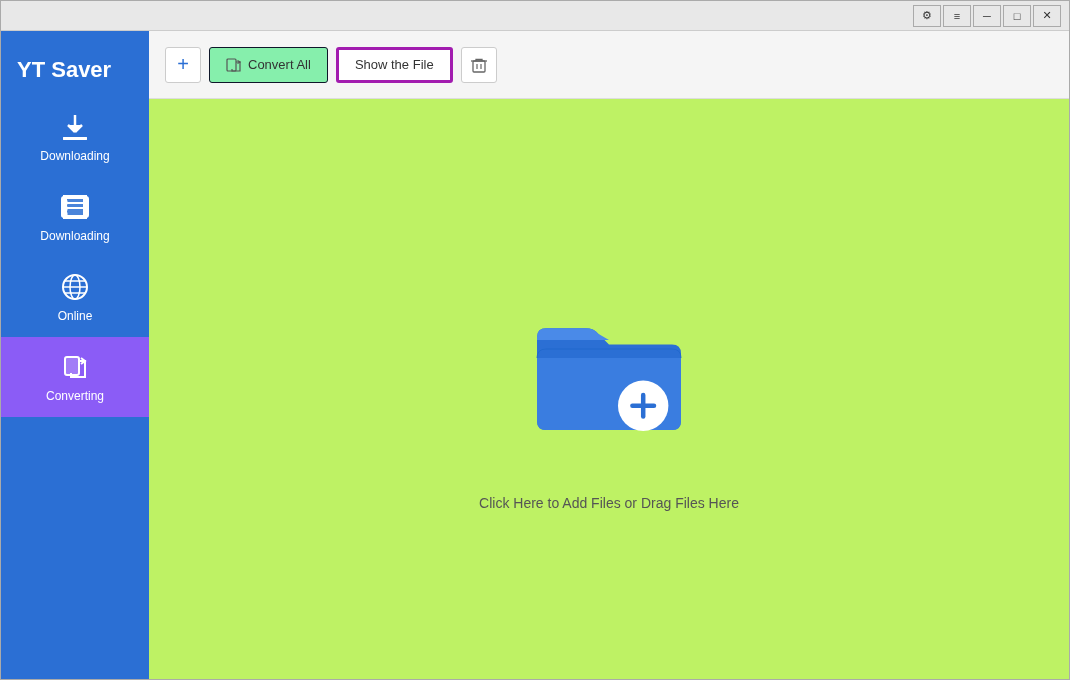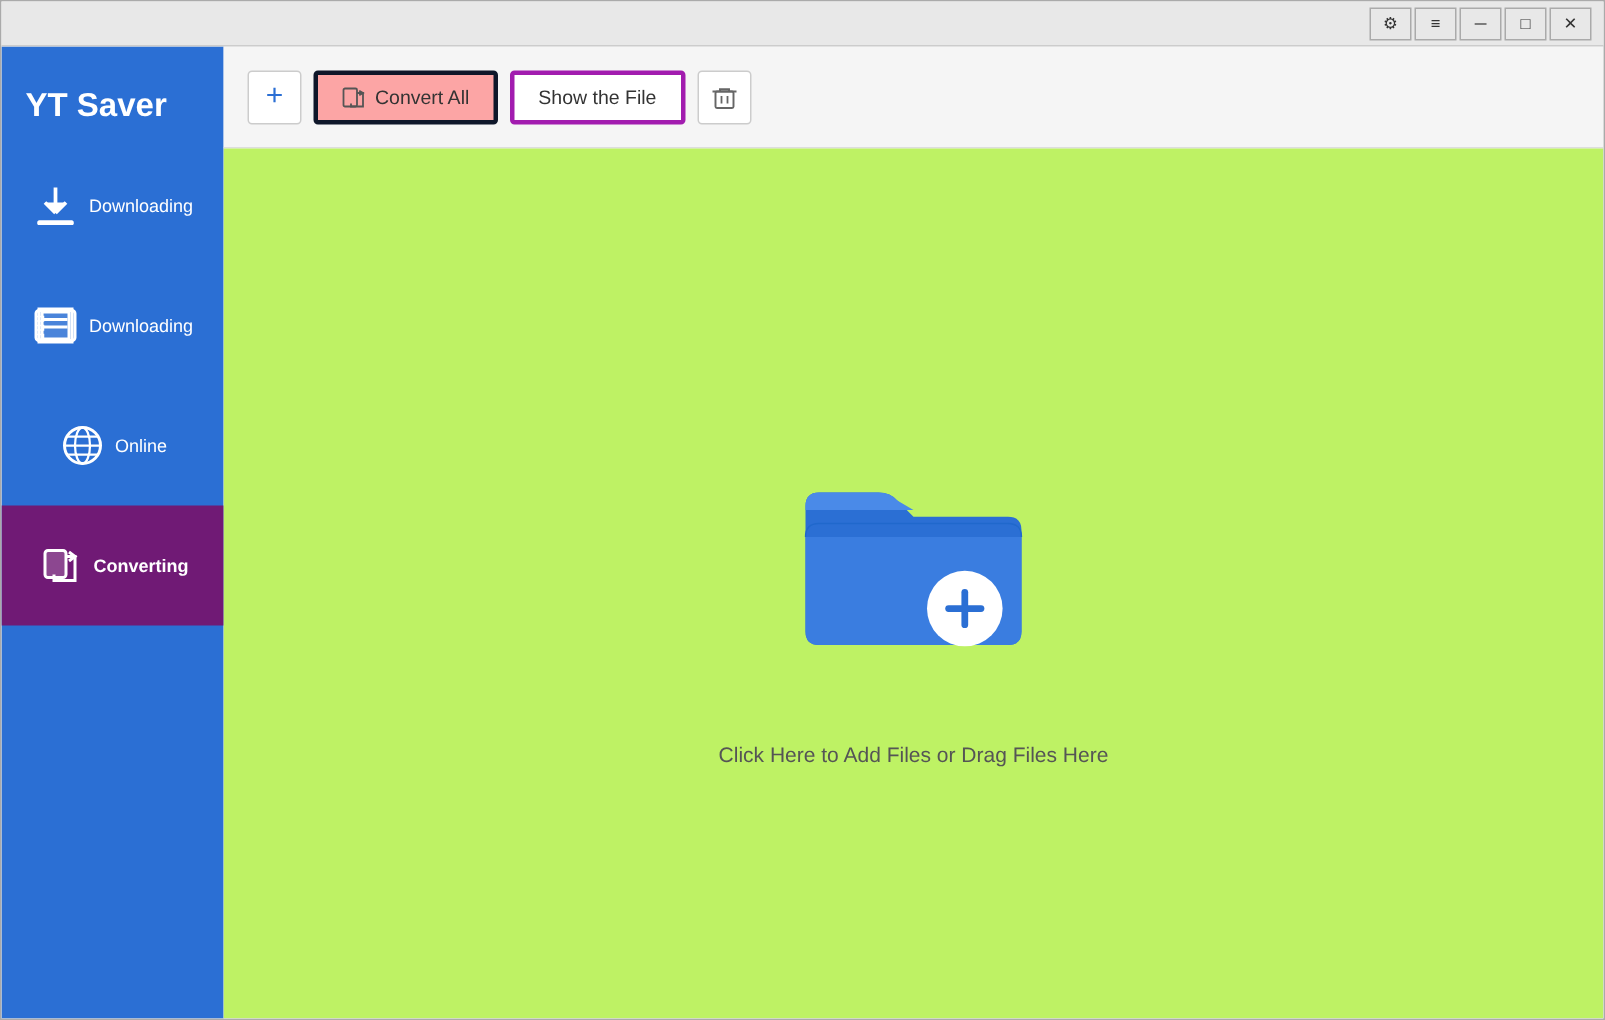--- a/index.html
+++ b/index.html
@@ -43,30 +43,30 @@
     }
     .app-title {
       color: #fff;
       font-size: 22px;
       font-weight: 700;
       padding: 14px 12px 14px 16px;
       flex-shrink: 0;
     }
     .sidebar-item {
       display: flex;
-      flex-direction: row;
-      align-items: center;
-      justify-content: center;
+      flex-direction: column;
+      align-items: center;
+      justify-content: space-between;
       padding: 14px 8px;
       cursor: pointer;
       color: #fff;
       gap: 6px;
       min-height: 80px;
     }
-    .sidebar-item.active { background: #701a75; font-weight: bold; }
+    .sidebar-item.active { background: #8b5cf6; }
     .sidebar-item-label { font-size: 12px; color: #fff; text-align: center; }
     .sidebar-icon { font-size: 28px; line-height: 1; }
 
     
     .toolbar {
       height: 68px;
       background: #f5f5f5;
       border-bottom: 1px solid #ddd;
       display: flex;
       align-items: center;
@@ -79,22 +79,22 @@
       padding: 0 16px;
       border: 3px solid #a21caf;
       background: #fff;
       cursor: pointer;
       border-radius: 3px;
       display: flex; align-items: center; gap: 6px;
       font-size: 13px;
       color: #333;
     }
     .toolbar-btn-primary {
-      background: #fca5a5;
-      border: 3px solid #0f172a;
+      background: #86efac;
+      border: 1px solid #0f172a;
     }
     .toolbar-btn-icon {
       width: 36px; height: 36px;
       border: 1px solid #ccc;
       background: #fff;
       cursor: pointer;
       border-radius: 3px;
       display: flex; align-items: center; justify-content: center;
       font-size: 16px;
       color: #555;

